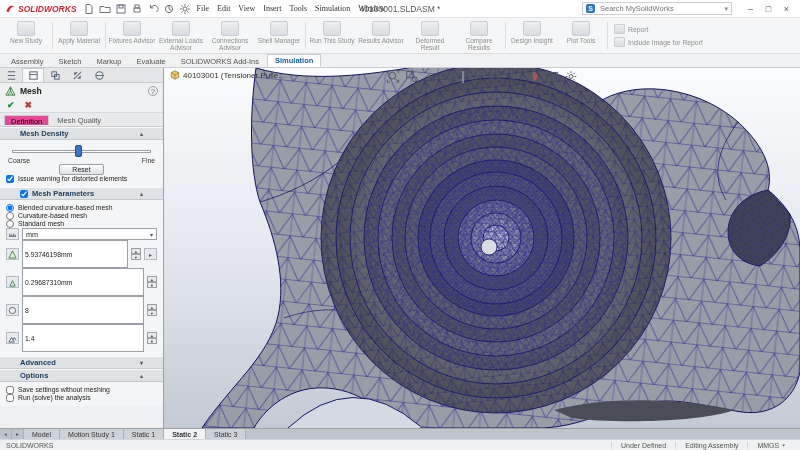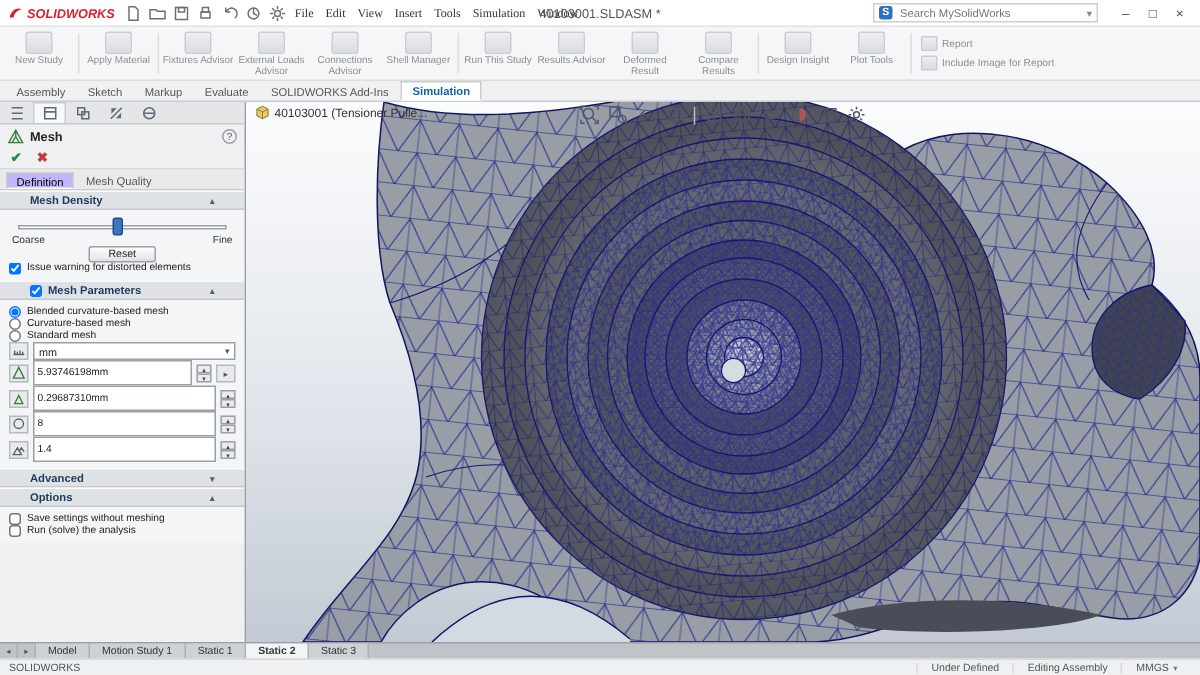--- a/index.html
+++ b/index.html
@@ -65,21 +65,21 @@
     font-weight:bold; font-size:8.5px; color:#222; }
   .ptitle .help { margin-left:auto; width:10px; height:10px; border:1px solid #9aa0a6; border-radius:50%;
     font-size:7px; line-height:9px; text-align:center; color:#555; font-weight:normal; }
   .ptitle svg { width:11px; height:11px; }
   .pactions { height:15px; display:flex; align-items:center; gap:10px; padding:0 7px;
     border-bottom:1px solid #d7d9db; }
   .pactions .ok { color:#1e8f3e; font-weight:bold; font-size:9px; }
   .pactions .cancel { color:#c33a3a; font-weight:bold; font-size:9px; }
   .pmtabs { height:14px; display:flex; gap:2px; padding:2px 4px 0; background:#e8eaec; border-bottom:1px solid #c8cacc; }
   .pmtab { padding:1px 6px; font-size:7.5px; color:#555; }
-  .pmtab.active { background:#c4b5fd; border:1px solid #c8cacc; border-bottom:1px solid #fff; color:#000; }
+  .pmtab.active { background:#ec4899; border:1px solid #c8cacc; border-bottom:1px solid #fff; color:#000; }
   .phead { height:13px; background:#dfe2e5; border-top:1px solid #fbfbfb; border-bottom:1px solid #c6c9cc;
     display:flex; align-items:center; gap:3px; padding:0 20px; color:#1b3a5c; font-weight:bold; font-size:7.5px; }
   .phead .chev { margin-left:auto; color:#55606c; font-size:6px; }
   .pbody { padding:4px 6px; display:flex; flex-direction:column; gap:0; background:#f4f5f6; }
   .slider { position:relative; height:12px; margin:1px 6px 0; }
   .strack { position:absolute; top:5px; left:0; right:0; height:3px; background:#fff; border:1px solid #9aa0a6; }
   .shandle { position:absolute; left:45%; top:0; width:7px; height:12px; background:#3a76c4;
     border:1px solid #1d4e8f; border-radius:2px; }
   .slabels { display:flex; justify-content:space-between; font-size:6.8px; color:#333; padding:0 2px; }
   .reset { align-self:center; font-size:7px; padding:1px 12px; border:1px solid #9aa0a6;
@@ -87,21 +87,21 @@
   .cbrow { display:flex; align-items:flex-start; gap:3px; font-size:6.8px; color:#222; line-height:1.15; }
   input[type="checkbox"], input[type="radio"] { width:8px; height:8px; margin:0 1px 0 0; flex:0 0 auto; }
   .unitrow { display:flex; align-items:center; gap:3px; }
   .unitsel { flex:1; height:12px; border:1px solid #9aa0a6; background:#fff; display:flex;
     align-items:center; padding:0 3px; font-size:7.2px; color:#222; }
   .unitsel .caret { margin-left:auto; color:#555; font-size:6px; }
   .frow { display:flex; align-items:center; gap:3px; }
   .ficon { width:13px; height:12px; border:1px solid #b5bac0; background:#e8ebee;
     display:flex; align-items:center; justify-content:center; flex:0 0 auto; }
   .ficon svg { width:9px; height:9px; fill:none; stroke-width:1; }
-  .fval { flex:1; height:17px; border:1px solid #9aa0a6; font-size:6.8px; padding:4px 2px;
+  .fval { flex:1; height:28px; border:1px solid #9aa0a6; font-size:6.8px; padding:4px 2px;
     background:#fff; min-width:0; color:#222; font-family:"Liberation Sans",sans-serif; }
   .spin { display:flex; flex-direction:column; width:10px; flex:0 0 auto; }
   .spin span { height:6px; line-height:5px; font-size:4.5px; text-align:center;
     border:1px solid #9aa0a6; background:#e9ecef; color:#444; }
   .fextra { width:13px; height:12px; border:1px solid #b5bac0; background:#e8ebee; color:#556;
     font-size:6px; display:flex; align-items:center; justify-content:center; flex:0 0 auto; }
   .panelfill { flex:1; background:#eef0f1; }
 
   
   .viewport { position:relative; flex:1; min-width:0; overflow:hidden; }

